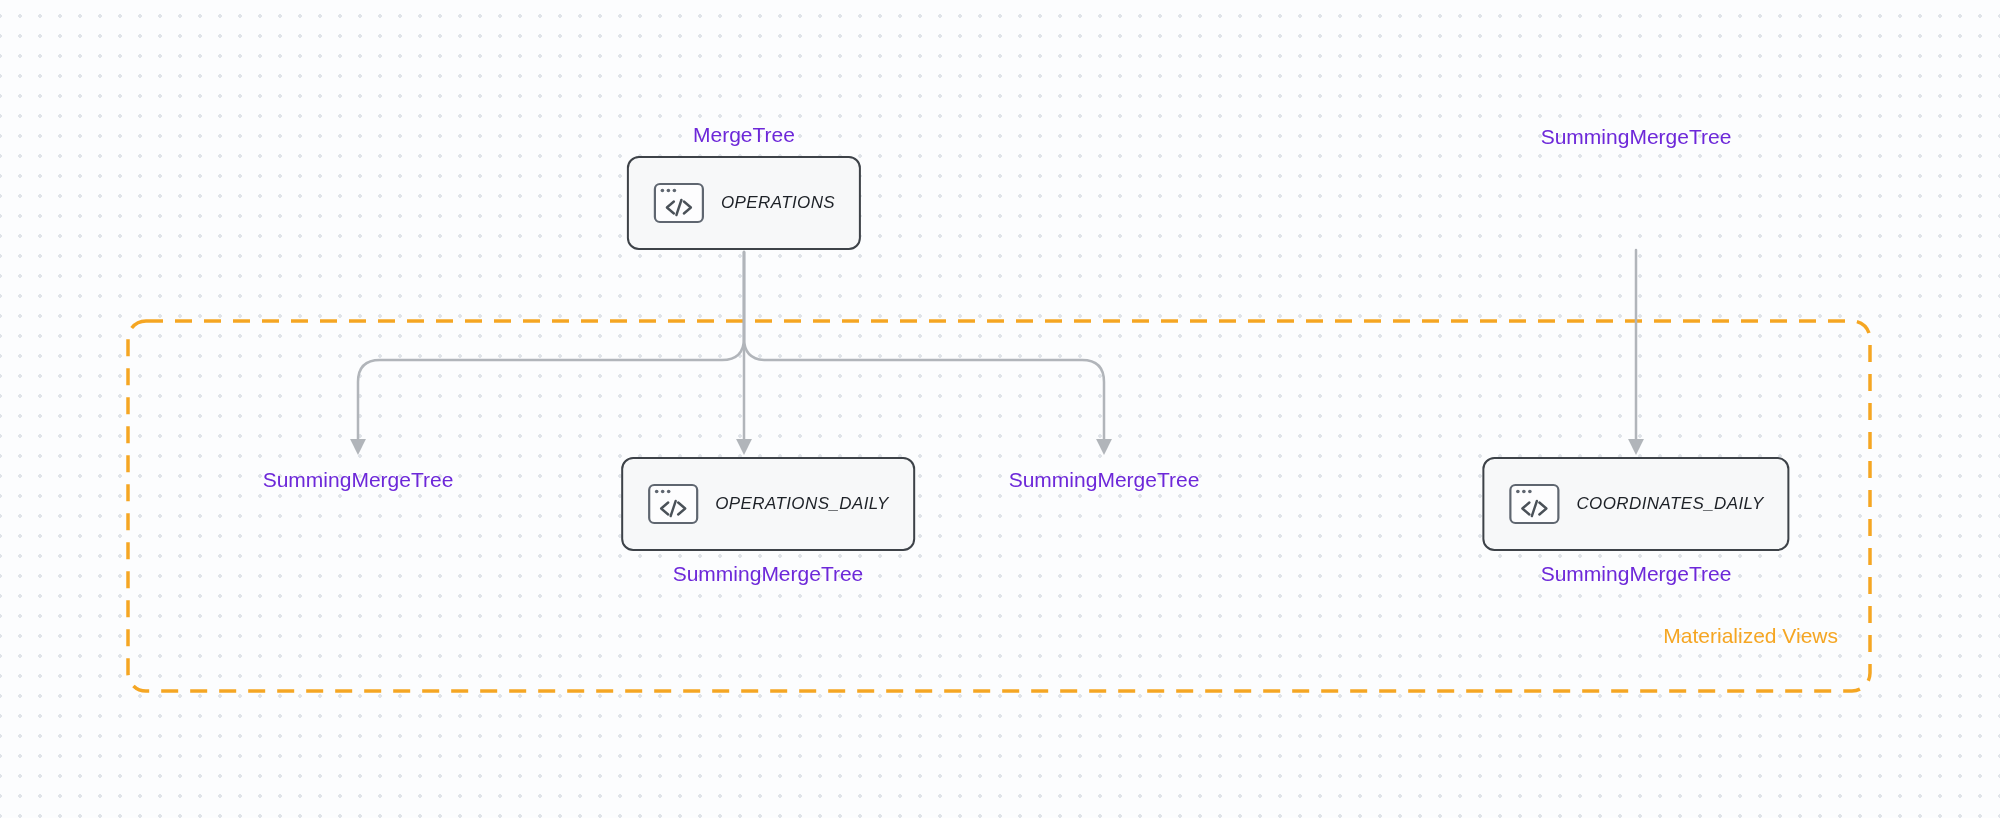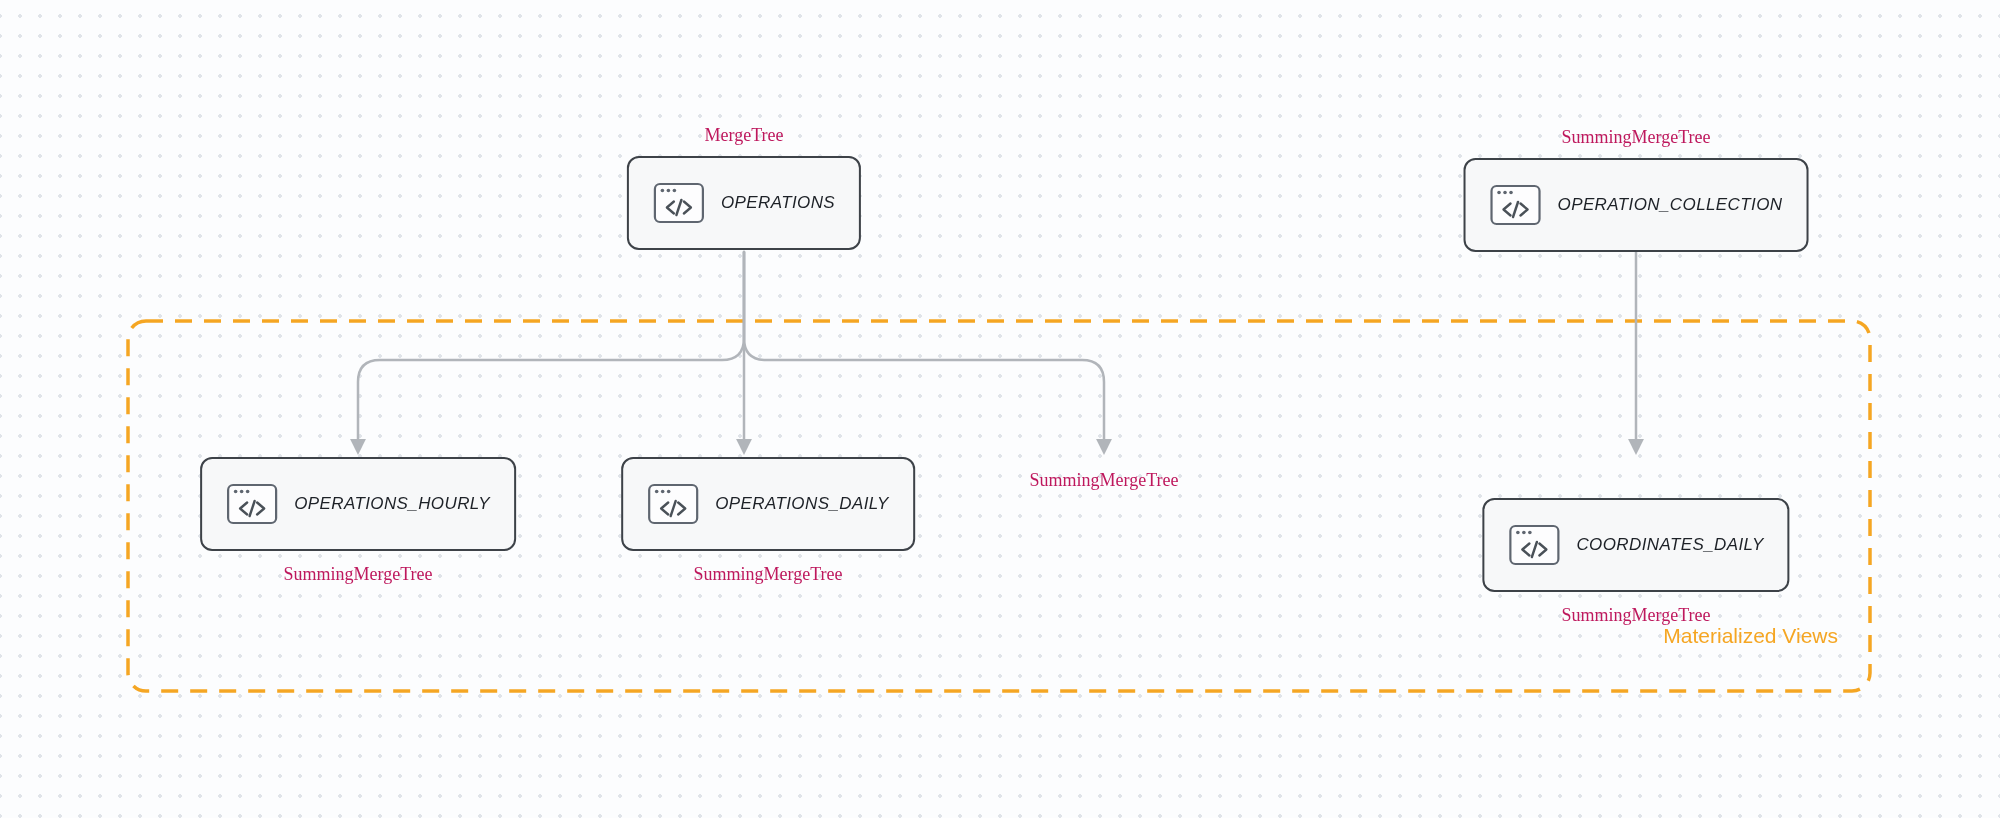--- a/index.html
+++ b/index.html
@@ -17,21 +17,21 @@
     background-size:20px 20px;
     background-position:10px 6px;
     font-family:"Liberation Sans",sans-serif;
   }
   svg.wires{position:absolute;left:0;top:0;width:2000px;height:818px;}
   .node-group{
     position:absolute;transform:translateX(-50%);
     display:flex;flex-direction:column;align-items:center;
   }
   .engine-label{
-    font-size:18px;line-height:22px;color:#be185d;white-space:nowrap;font-family:Liberation Serif, serif;
+    font-size:21px;line-height:22px;color:#6d28d9;white-space:nowrap;
   }
   .top .engine-label{margin-bottom:10px;}
   .bottom .engine-label{margin-top:12px;}
   .node{
     display:flex;align-items:center;gap:16px;
     height:94px;padding:0 24px;box-sizing:border-box;
     background:var(--node-bg);
     border:2.5px solid var(--node-border);
     border-radius:12px;
   }
@@ -78,51 +78,23 @@
           <polyline points="31,19.5 38,25.5 31,31.5"></polyline>
           <line x1="28.5" y1="18" x2="23.5" y2="33"></line>
       </g>
     </svg>
     <span class="node-label">OPERATIONS</span>
   </div>
 </div>
 
 <div class="node-group top" style="left:1636px;top:126px;">
   <div class="engine-label">SummingMergeTree</div>
-  <div class="node">
-    <svg class="win-icon" viewBox="0 0 52 42">
-      <rect x="2" y="2" width="48" height="38" rx="5" fill="#fdfdfe" stroke="#5f6670" stroke-width="2.2"></rect>
-      <circle cx="9.5" cy="8.5" r="1.8" fill="#5f6670"></circle>
-        <circle cx="15.5" cy="8.5" r="1.8" fill="#5f6670"></circle>
-        <circle cx="21.5" cy="8.5" r="1.8" fill="#5f6670"></circle>
-      <g fill="none" stroke="#4a5158" stroke-width="2.4" stroke-linecap="round" stroke-linejoin="round">
-        <polyline points="21,19.5 14,25.5 21,31.5"></polyline>
-          <polyline points="31,19.5 38,25.5 31,31.5"></polyline>
-          <line x1="28.5" y1="18" x2="23.5" y2="33"></line>
-      </g>
-    </svg>
-    <span class="node-label">OPERATION_COLLECTION</span>
-  </div>
 </div>
 
 <div class="node-group bottom" style="left:358px;top:457px;">
-  <div class="node">
-    <svg class="win-icon" viewBox="0 0 52 42">
-      <rect x="2" y="2" width="48" height="38" rx="5" fill="#fdfdfe" stroke="#5f6670" stroke-width="2.2"></rect>
-      <circle cx="9.5" cy="8.5" r="1.8" fill="#5f6670"></circle>
-        <circle cx="15.5" cy="8.5" r="1.8" fill="#5f6670"></circle>
-        <circle cx="21.5" cy="8.5" r="1.8" fill="#5f6670"></circle>
-      <g fill="none" stroke="#4a5158" stroke-width="2.4" stroke-linecap="round" stroke-linejoin="round">
-        <polyline points="21,19.5 14,25.5 21,31.5"></polyline>
-          <polyline points="31,19.5 38,25.5 31,31.5"></polyline>
-          <line x1="28.5" y1="18" x2="23.5" y2="33"></line>
-      </g>
-    </svg>
-    <span class="node-label">OPERATIONS_HOURLY</span>
-  </div>
   <div class="engine-label">SummingMergeTree</div>
 </div>
 
 <div class="node-group bottom" style="left:744px;top:457px;padding-left:48px;">
   <div class="node">
     <svg class="win-icon" viewBox="0 0 52 42">
       <rect x="2" y="2" width="48" height="38" rx="5" fill="#fdfdfe" stroke="#5f6670" stroke-width="2.2"></rect>
       <circle cx="9.5" cy="8.5" r="1.8" fill="#5f6670"></circle>
         <circle cx="15.5" cy="8.5" r="1.8" fill="#5f6670"></circle>
         <circle cx="21.5" cy="8.5" r="1.8" fill="#5f6670"></circle>
@@ -134,21 +106,21 @@
     </svg>
     <span class="node-label">OPERATIONS_DAILY</span>
   </div>
   <div class="engine-label">SummingMergeTree</div>
 </div>
 
 <div class="node-group bottom" style="left:1104px;top:457px;">
   <div class="engine-label">SummingMergeTree</div>
 </div>
 
-<div class="node-group bottom" style="left:1636px;top:457px;margin-top:41px;">
+<div class="node-group bottom" style="left:1636px;top:457px;">
   <div class="node">
     <svg class="win-icon" viewBox="0 0 52 42">
       <rect x="2" y="2" width="48" height="38" rx="5" fill="#fdfdfe" stroke="#5f6670" stroke-width="2.2"></rect>
       <circle cx="9.5" cy="8.5" r="1.8" fill="#5f6670"></circle>
         <circle cx="15.5" cy="8.5" r="1.8" fill="#5f6670"></circle>
         <circle cx="21.5" cy="8.5" r="1.8" fill="#5f6670"></circle>
       <g fill="none" stroke="#4a5158" stroke-width="2.4" stroke-linecap="round" stroke-linejoin="round">
         <polyline points="21,19.5 14,25.5 21,31.5"></polyline>
           <polyline points="31,19.5 38,25.5 31,31.5"></polyline>
           <line x1="28.5" y1="18" x2="23.5" y2="33"></line>

